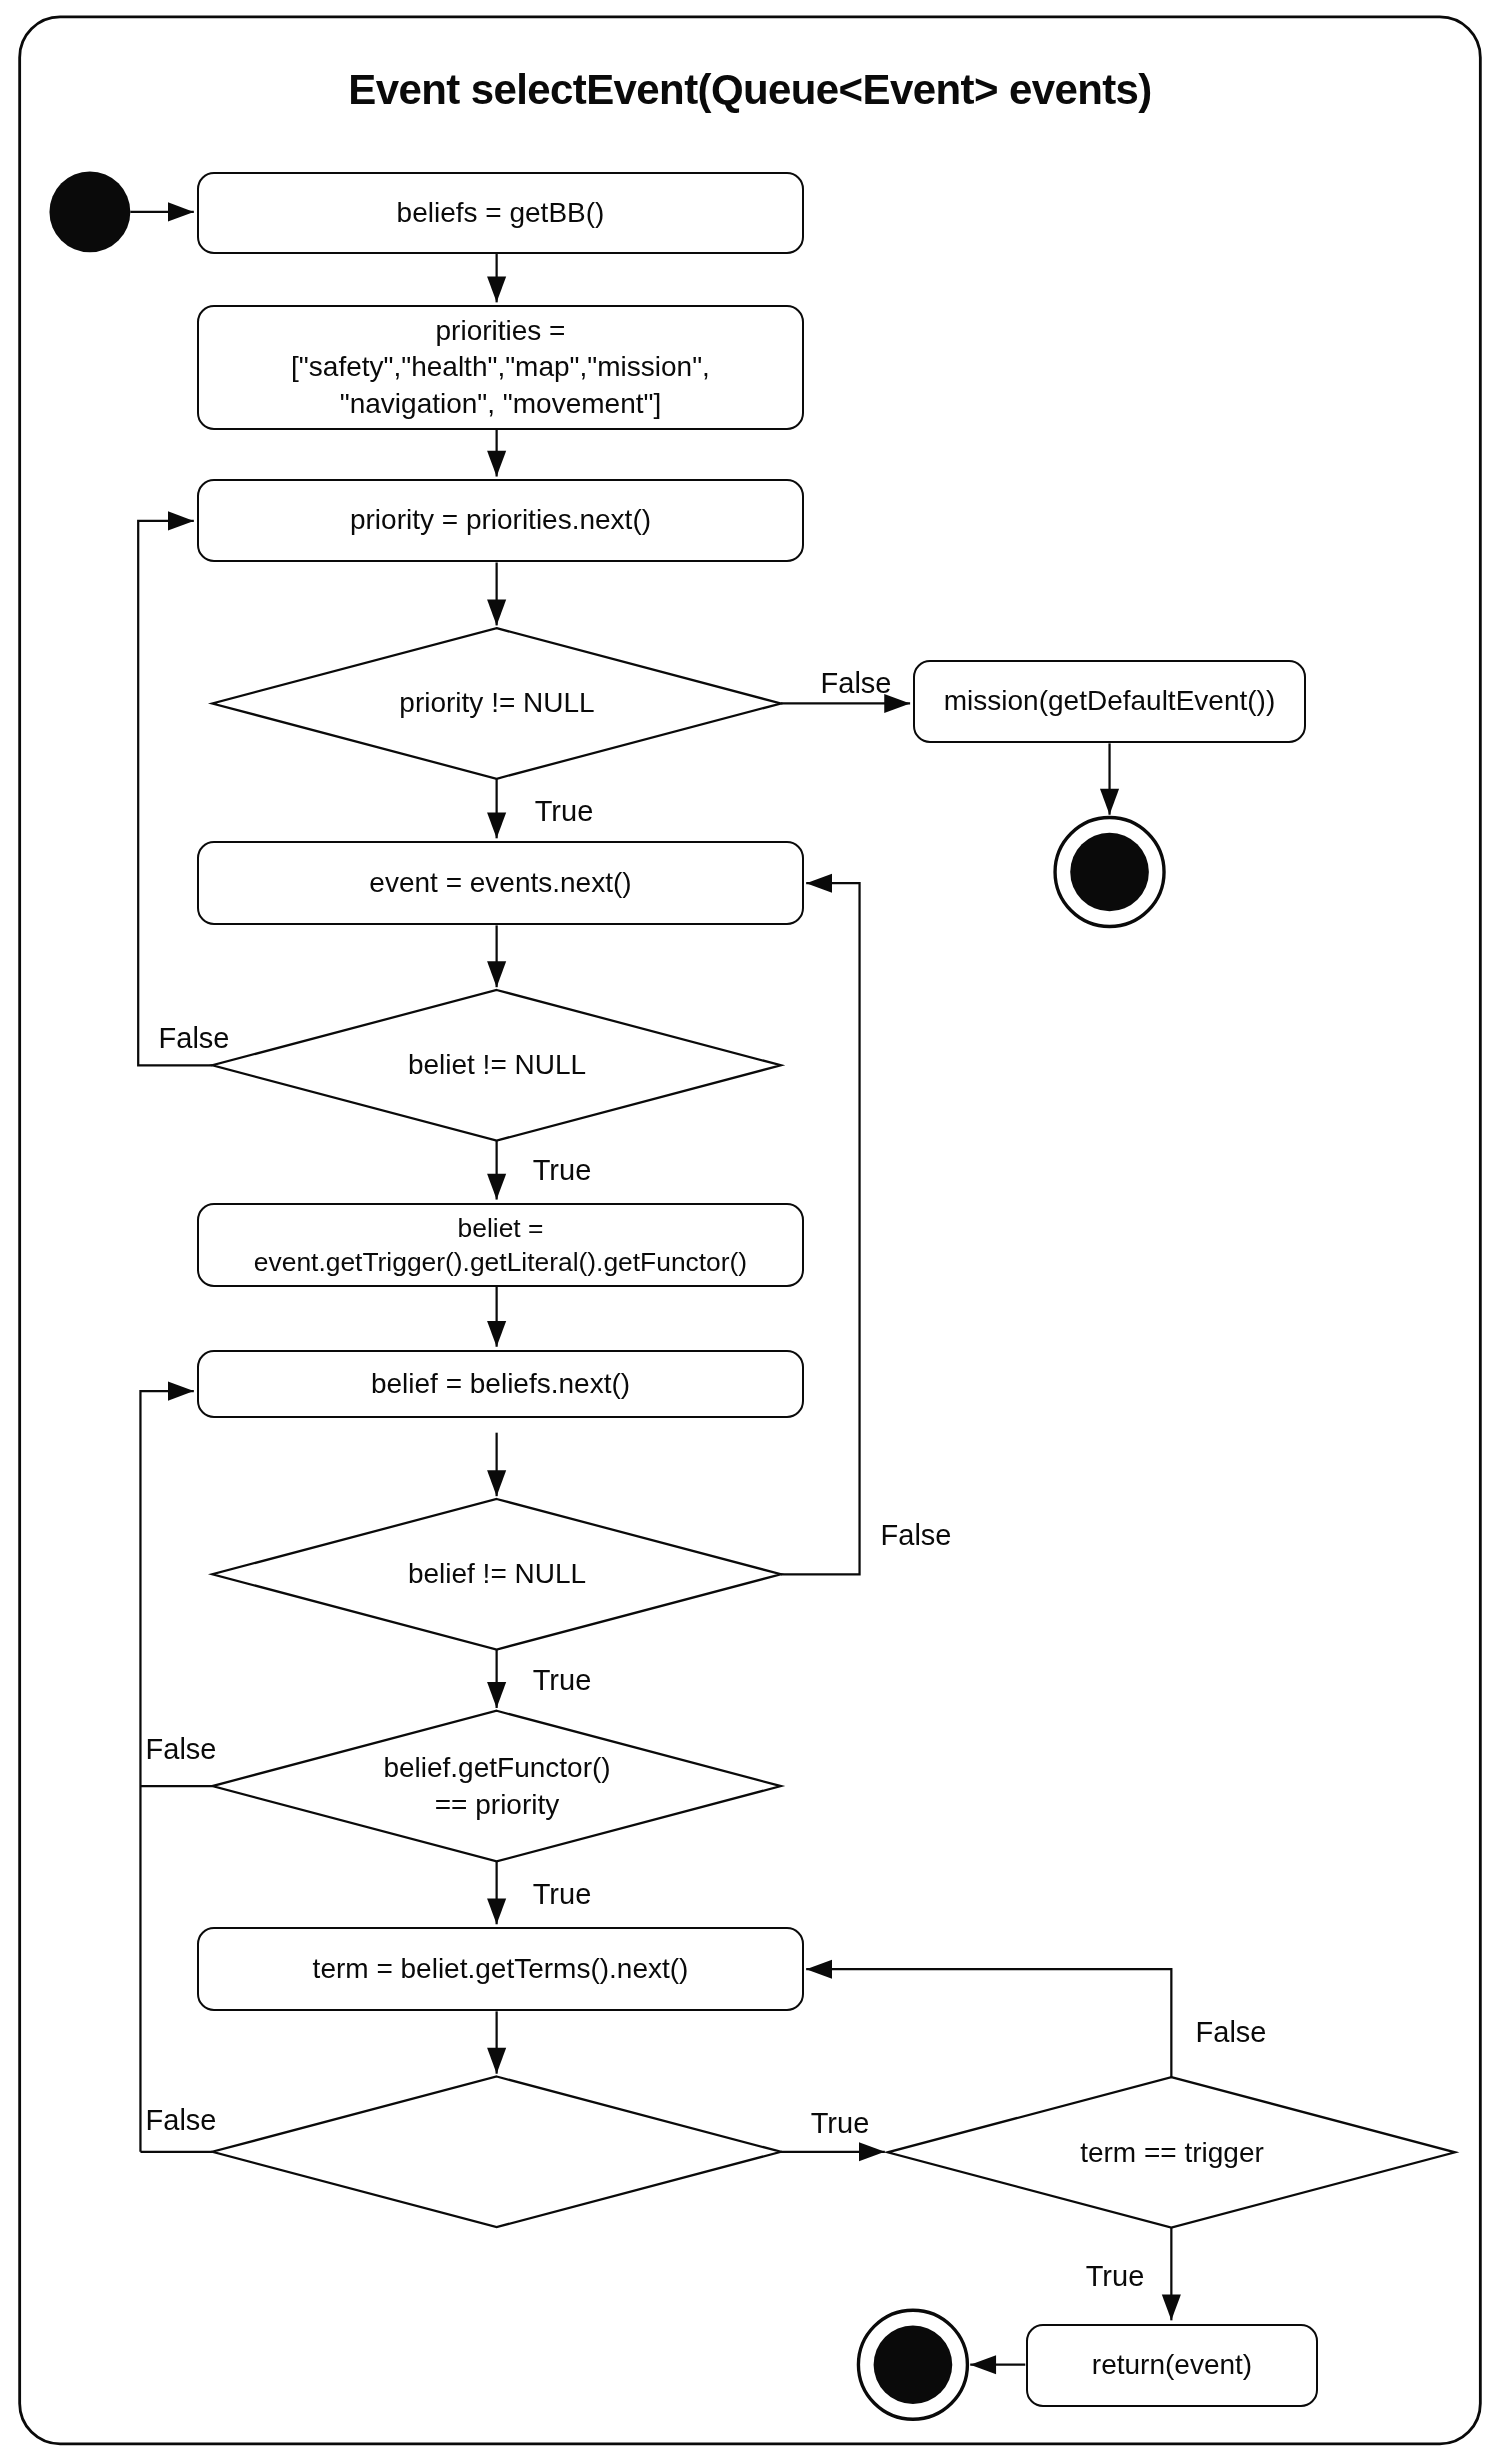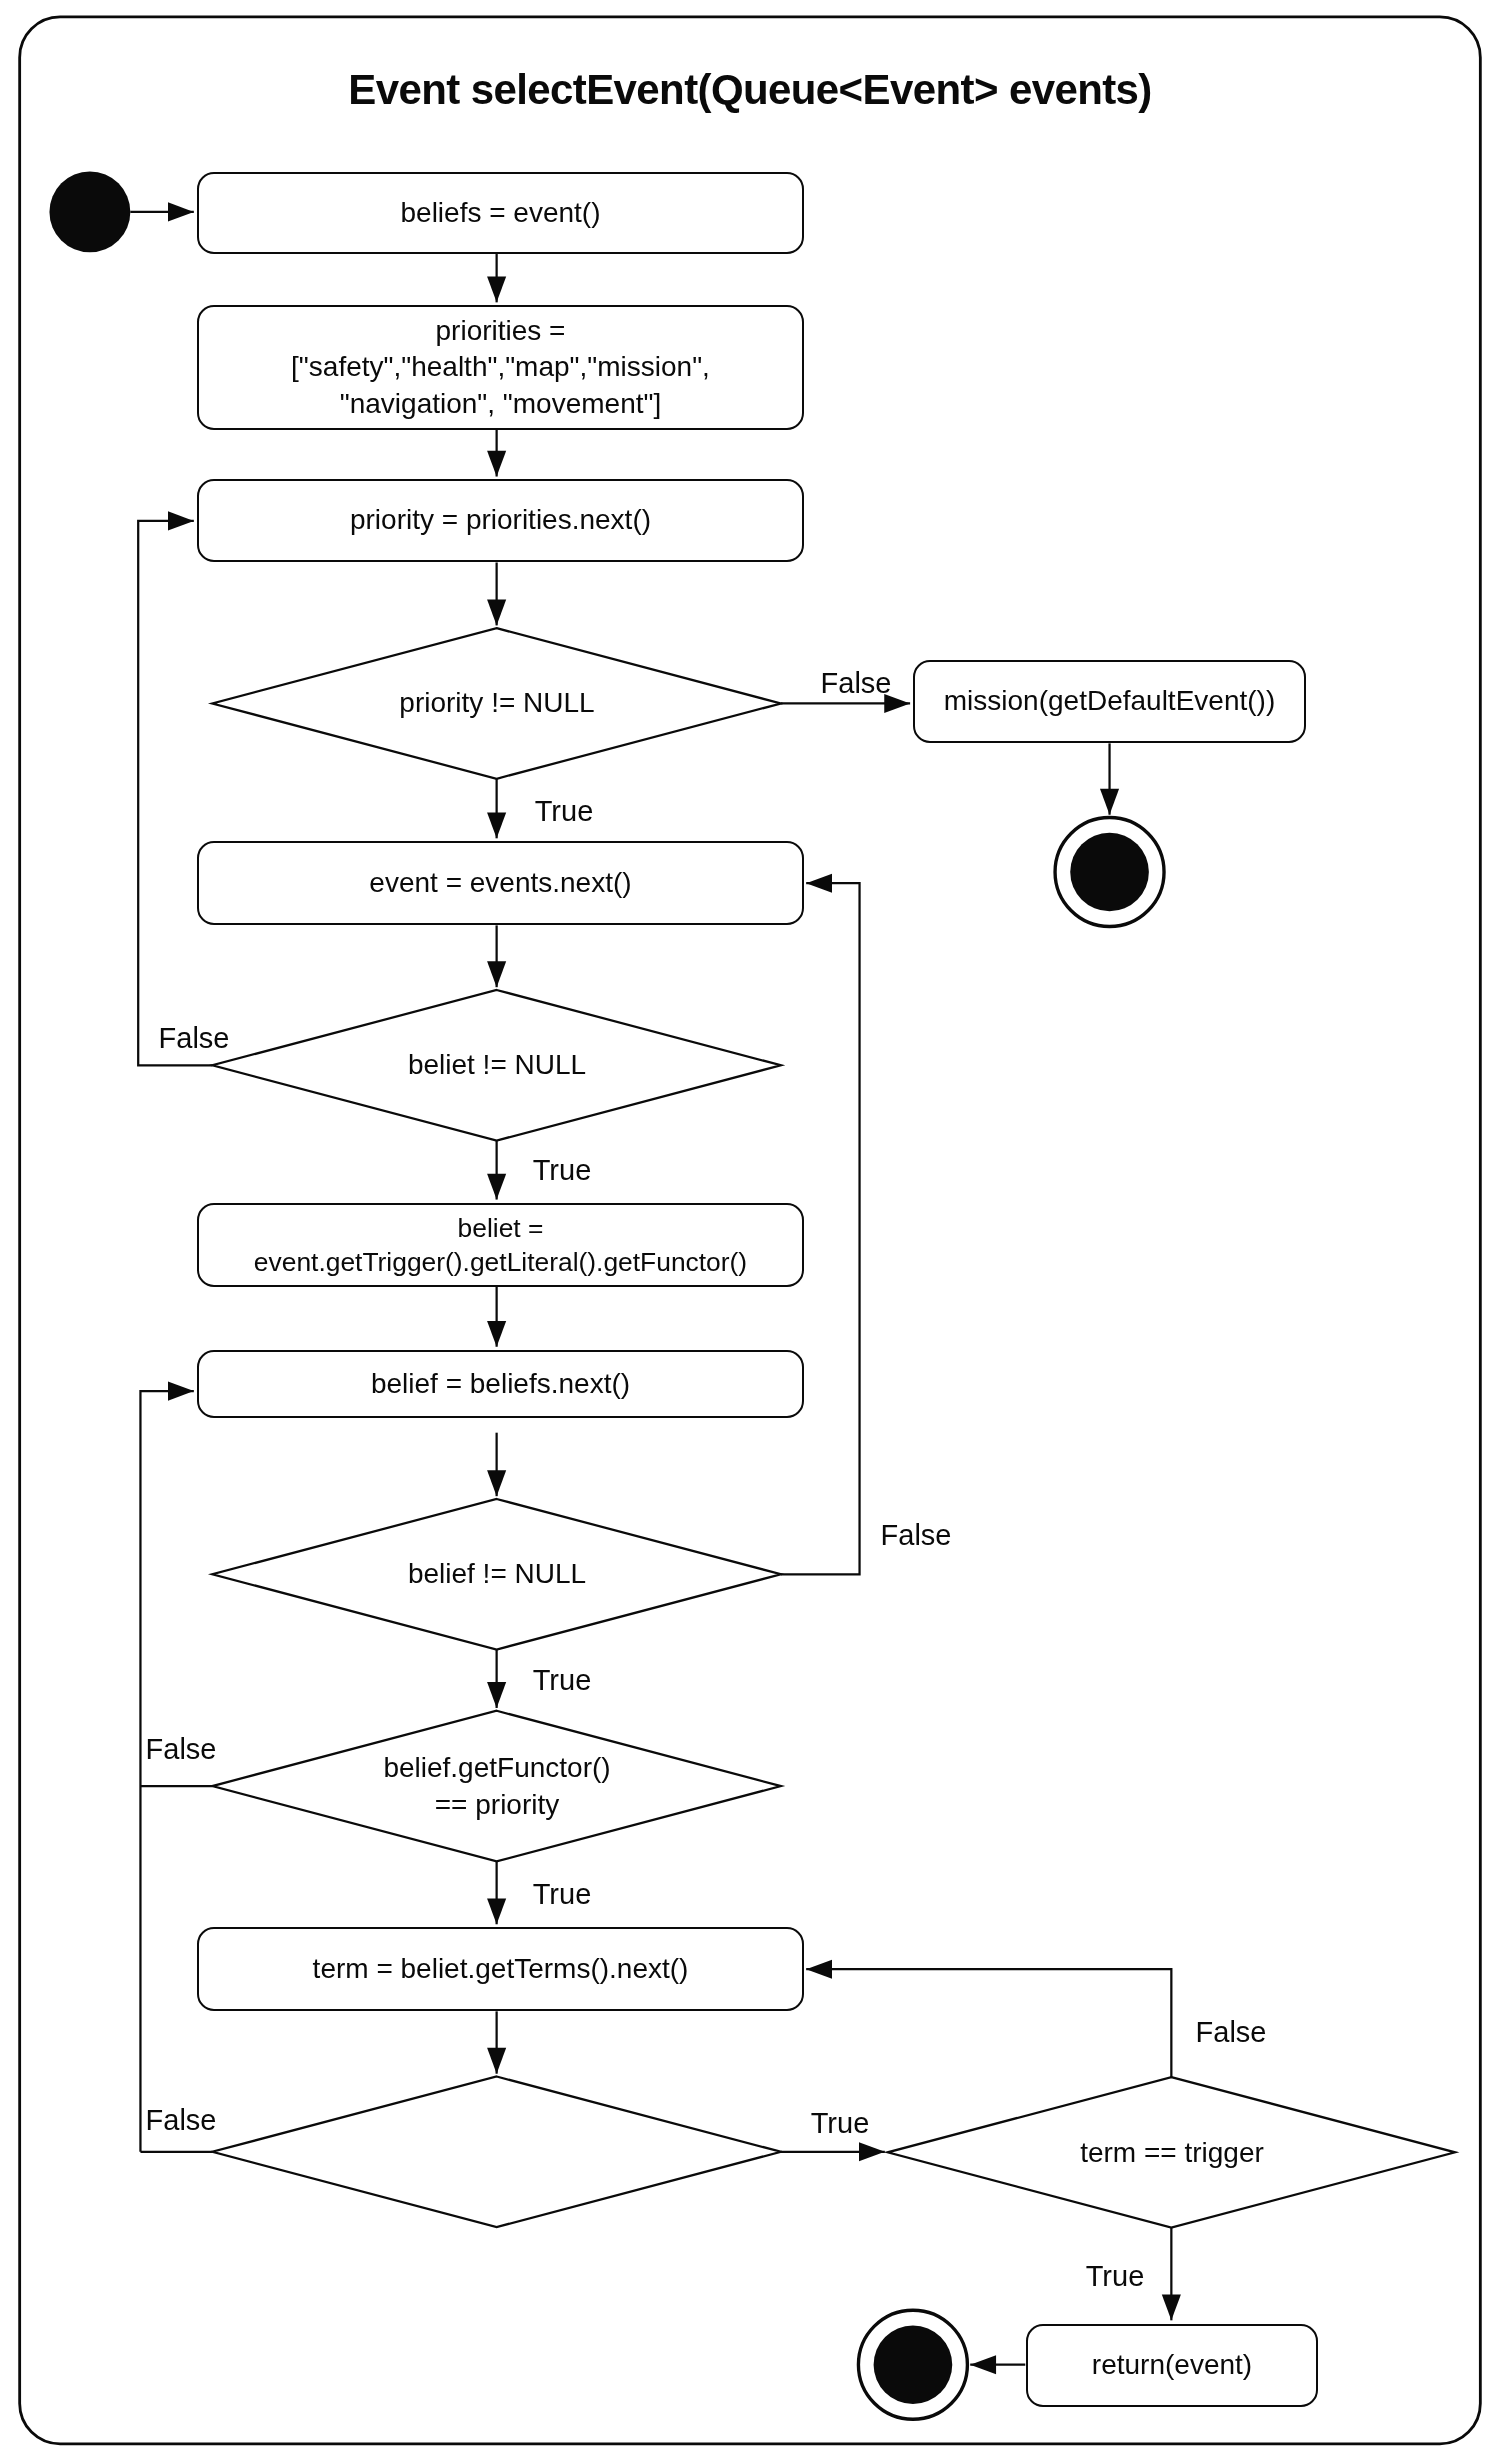--- a/index.html
+++ b/index.html
@@ -107,21 +107,21 @@
       <path d="M1390,3830 L1575,3830" marker-end="url(#ah)"></path>
       <path d="M2085,3697 L2085,3505 L1435,3505" marker-end="url(#ah)"></path>
       <path d="M2085,3965 L2085,4130" marker-end="url(#ah)"></path>
       <path d="M1825,4209 L1727,4209" marker-end="url(#ah)"></path>
     </g>
   </svg>
 
   <div class="title">Event selectEvent(Queue&lt;Event&gt; events)</div>
 
   <div class="node" style="left:197px;top:172px;width:607px;height:82px;">
-    <div>beliefs = event()</div>
+    <div>beliefs = getBB()</div>
   </div>
 
   <div class="node" style="left:197px;top:305px;width:607px;height:125px;">
     <div>priorities =</div>
     <div>["safety","health","map","mission",</div>
     <div>"navigation", "movement"]</div>
   </div>
 
   <div class="node" style="left:197px;top:479px;width:607px;height:83px;">
     <div>priority = priorities.next()</div>

